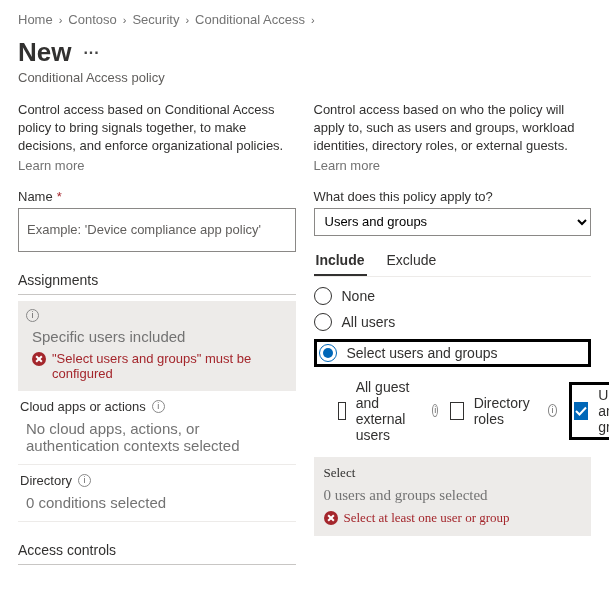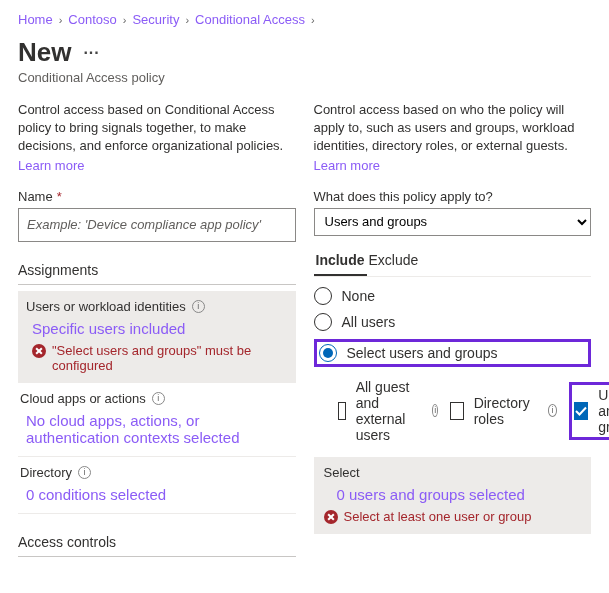--- a/index.html
+++ b/index.html
@@ -4,70 +4,70 @@
 <style>
   * { box-sizing: border-box; margin: 0; padding: 0; }
   body {
     font-family: "Segoe UI", -apple-system, sans-serif;
     font-size: 13px;
     color: #323130;
     background: #fff;
     width: 609px;
     padding: 12px 18px;
   }
-  a { color: #8b5cf6; text-decoration: none; cursor: pointer; }
+  a { color: #737373; text-decoration: none; cursor: pointer; }
   .breadcrumb { display: flex; align-items: center; gap: 6px; font-size: 13px; margin-bottom: 10px; }
   .breadcrumb .sep { color: #666; font-size: 11px; }
   h1 { font-size: 26px; font-weight: 600; margin-top: 4px; display:flex; align-items:center; gap:12px;}
   .more { color:#444; font-size:16px; cursor:pointer; }
   .subtitle { color: #605e5c; font-size: 13px; margin-top: 2px; margin-bottom: 16px; }
   .cols { display: flex; gap: 18px; }
   .col { flex:1; min-width:0; }
   .desc { font-size: 13px; line-height: 1.4; margin-bottom: 2px; }
   .learn { display:block; margin-top:2px; margin-bottom:16px; }
   .label { font-size: 13px; margin-bottom: 4px; display:flex; align-items:center; gap:4px;}
   .req { color:#a4262c; }
   input[type=text] {
-    width: 100%; height: 34px; border:1px solid #8a8886; padding:12px 8px;
-    font-family:inherit; font-size:13px; color:#323130;font-style:italic;
+    width: 100%; height: 44px; border:1px solid #8a8886; padding:12px 8px;
+    font-family:inherit; font-size:13px; color:#323130;
   }
   input[type=text]::placeholder { color:#605e5c; }
   .section-hdr {
     border-bottom:1px solid #c8c6c4; font-size:14px; padding:6px 0 6px 0;
     margin-top:14px;
   }
   .panel-selected { background:#edebe9; padding:8px 8px 10px 8px; margin-top:6px; }
   .panel-plain { padding:8px 2px 10px 2px; border-bottom:1px solid #edebe9; }
   .row-label { font-size:13px; display:flex; align-items:center; gap:6px; color:#323130;}
   .info-icon { width:13px; height:13px; border:1px solid #888; border-radius:50%; display:inline-flex; align-items:center; justify-content:center; font-size:9px; color:#666; line-height:1; }
   .link-line { margin-top:6px; margin-left:6px; font-size:15px; }
   .err-line { display:flex; align-items:flex-start; gap:6px; margin-top:6px; margin-left:6px; color:#a4262c; font-size:13px; }
   .err-icon { width:14px; height:14px; background:#a4262c; border-radius:50%; flex:none; position:relative; margin-top:1px;}
   .err-icon::before, .err-icon::after { content:""; position:absolute; left:6px; top:3px; width:2px; height:8px; background:#fff; }
   .err-icon::before { transform:rotate(45deg); }
   .err-icon::after { transform:rotate(-45deg); }
   select.drop {
     width:100%; height:28px; border:1px solid #8a8886; background:#fff;
     font-family:inherit; font-size:13px; padding:0 6px;
   }
-  .tabs { display:flex; border-bottom:1px solid #edebe9; margin-top:10px;}
+  .tabs { display:flex; gap:18px; border-bottom:1px solid #edebe9; margin-top:10px;}
   .tab { padding:6px 2px; font-size:14px; cursor:pointer; color:#323130;}
   .tab.active { font-weight:600; border-bottom:2px solid #323130; }
   .radios { margin-top:10px; display:flex; flex-direction:column; gap:8px; }
   .radio { display:flex; align-items:center; gap:10px; font-size:14px; cursor:pointer;}
   .radio .circ { width:18px; height:18px; border:1px solid #323130; border-radius:50%; display:flex; align-items:center; justify-content:center;}
   .radio.sel .circ { border-color:#0067b8; }
   .radio.sel .circ::after { content:""; width:10px; height:10px; background:#0067b8; border-radius:50%; }
-  .hl { border:3px solid #6d28d9; padding:2px 6px 2px 2px; display:inline-flex; }
+  .hl { border:3px solid #000000; padding:2px 6px 2px 2px; display:inline-flex; }
   .subchecks { margin-top:12px; margin-left:24px; display:flex; flex-direction:row; gap:12px;align-items:center; }
   .check { display:flex; align-items:center; gap:10px; font-size:14px; cursor:pointer;}
   .check .box { width:18px; height:18px; border:1px solid #323130; display:flex; align-items:center; justify-content:center;}
   .check.checked .box { background:#0067b8; border-color:#0067b8; color:#fff; }
   .check.checked .box svg { width:12px; height:12px; }
-  .sel-panel { background:#edebe9; padding:8px 10px 10px 10px; margin-top:14px; }
+  .sel-panel { background:#edebe9; padding:8px 10px 10px 10px; margin-top:14px;font-family:Liberation Serif, serif; }
   .sel-panel .t { font-size:13px; color:#323130; }
 </style>
 </head>
 <body>
 
 <nav class="breadcrumb">
   <a>Home</a>
   <span class="sep">›</span>
   <a>Contoso</a>
   <span class="sep">›</span>
@@ -92,21 +92,20 @@
     <div class="label">
       <span>Name</span>
         <span class="req">*</span>
     </div>
     <input type="text" placeholder="Example: 'Device compliance app policy'" style="">
 
     <div class="section-hdr">Assignments</div>
 
     <div class="panel-selected">
       <div class="row-label">
-        <span>Users or workload identities</span>
         <span class="info-icon">i</span>
       </div>
       <div class="link-line"><a>Specific users included</a></div>
       <div class="err-line">
         <span class="err-icon"></span>
         <span>"Select users and groups" must be configured</span>
       </div>
     </div>
 
     <div class="panel-plain">
@@ -177,20 +176,20 @@
                 <path d="M1 6 L4.5 9.5 L11 2.5" stroke="#fff" stroke-width="2" fill="none"></path>
               </svg>
             </span>
           <span>Users and groups</span>
         </label>
       </span>
     </div>
 
     <div class="sel-panel">
       <div class="t">Select</div>
-      <div class="link-line" style="margin-left:13px"><a>0 users and groups selected</a></div>
+      <div class="link-line" style="margin-left:0"><a>0 users and groups selected</a></div>
       <div class="err-line" style="margin-left:0">
         <span class="err-icon"></span>
         <span>Select at least one user or group</span>
       </div>
     </div>
   </div>
 </div>
 
 </body></html>

